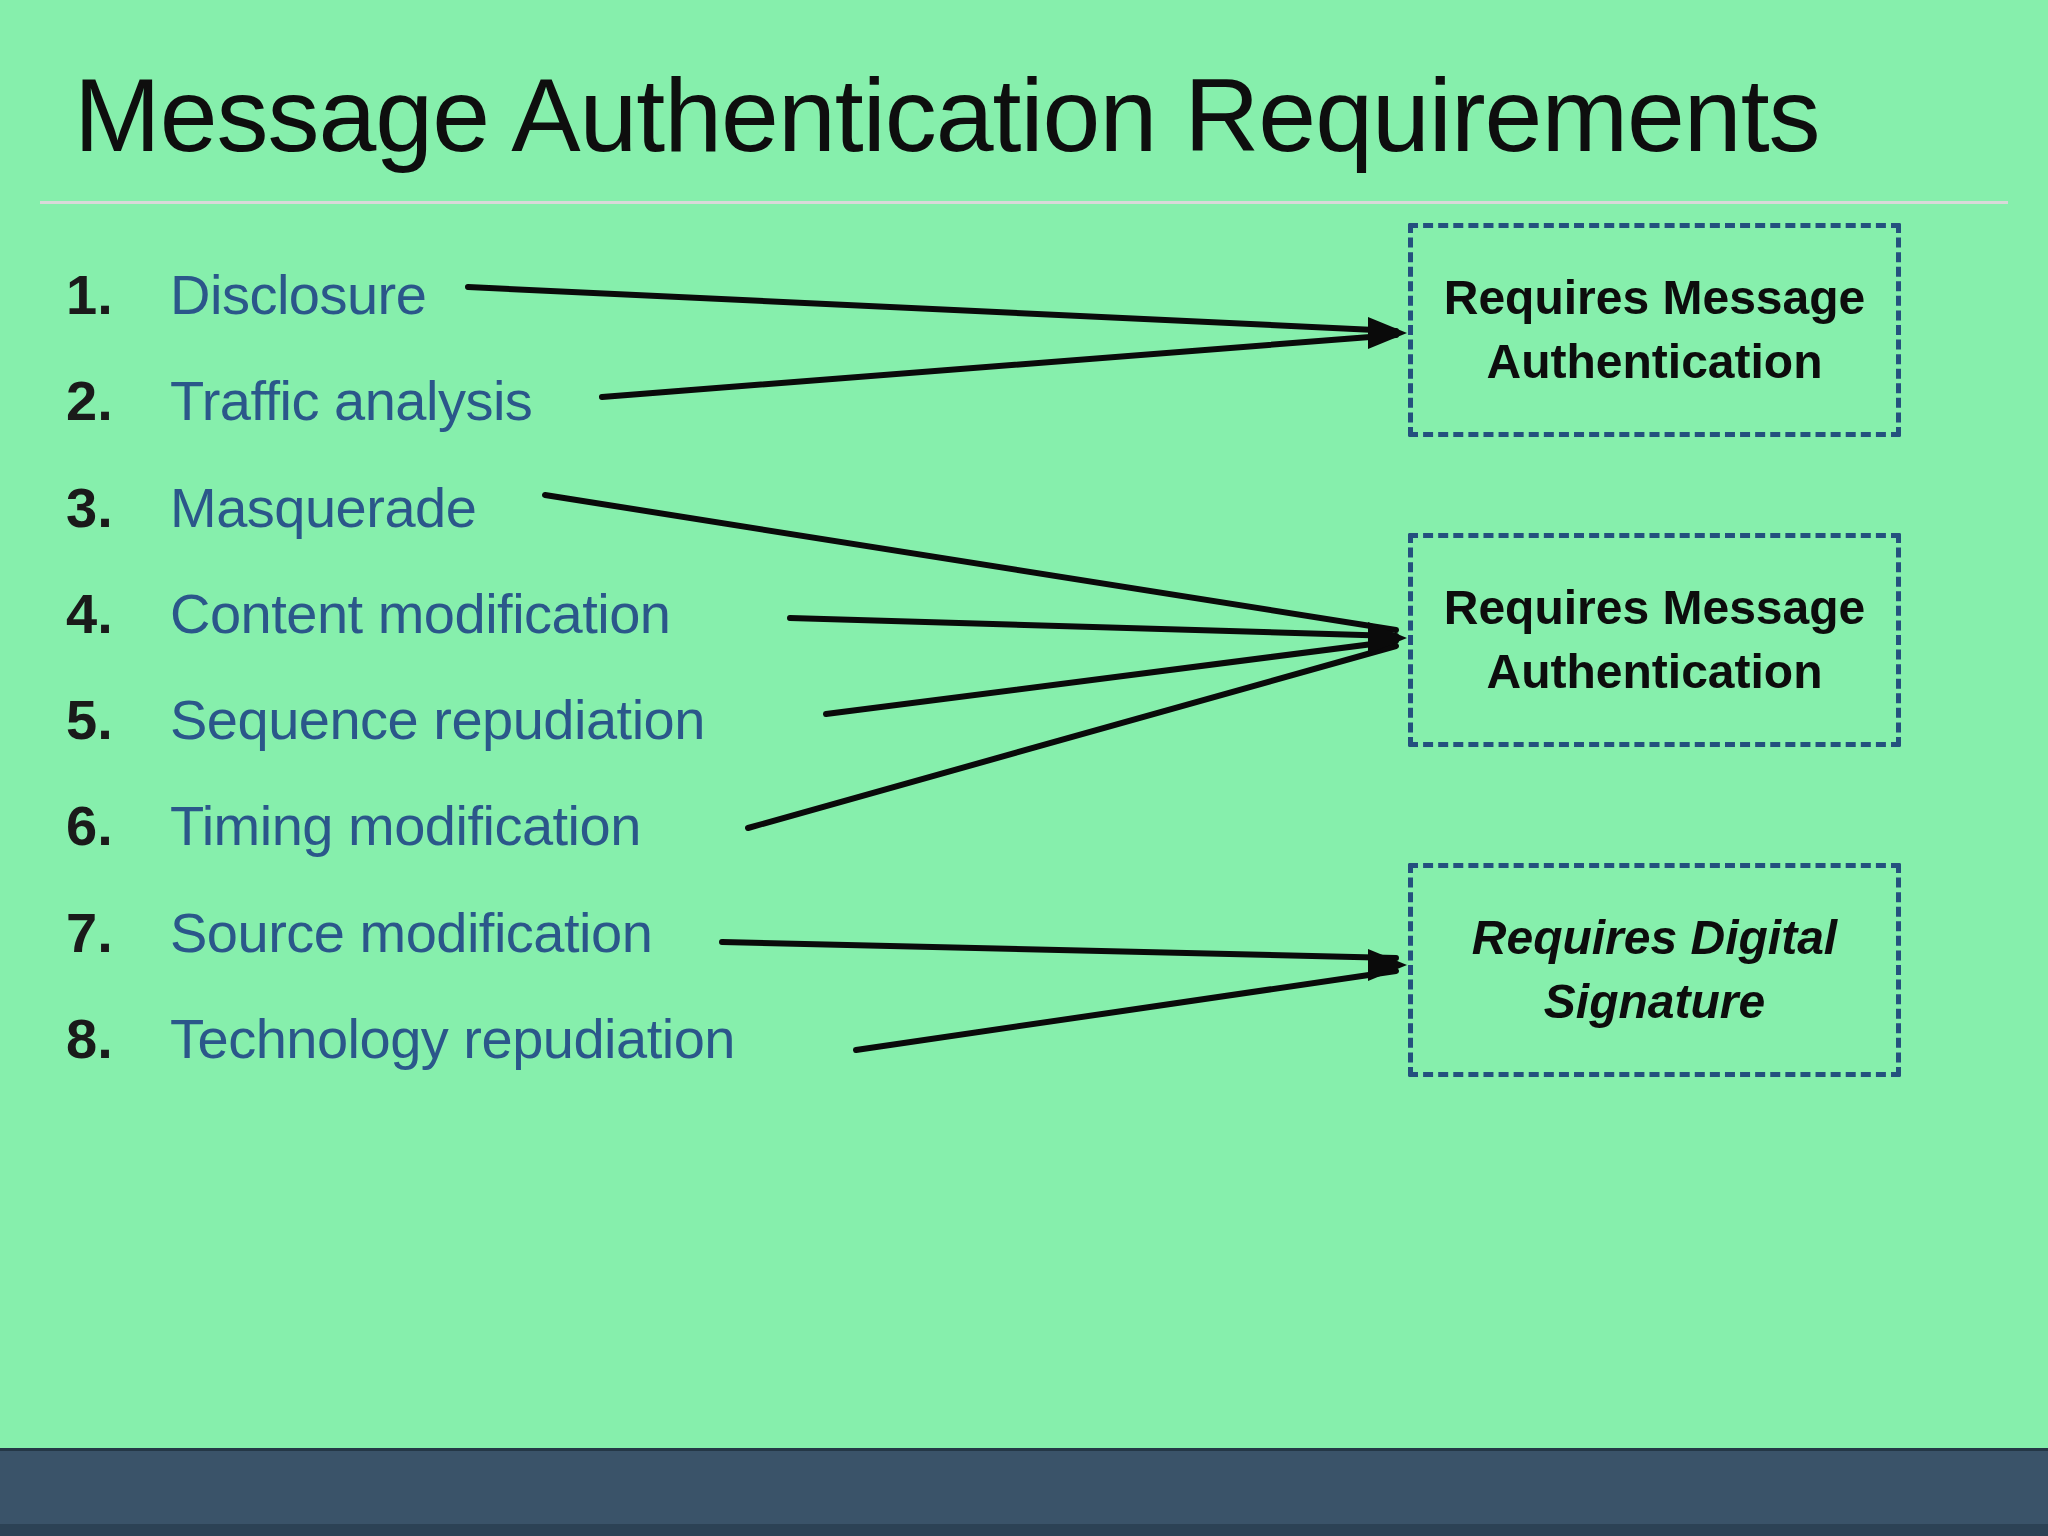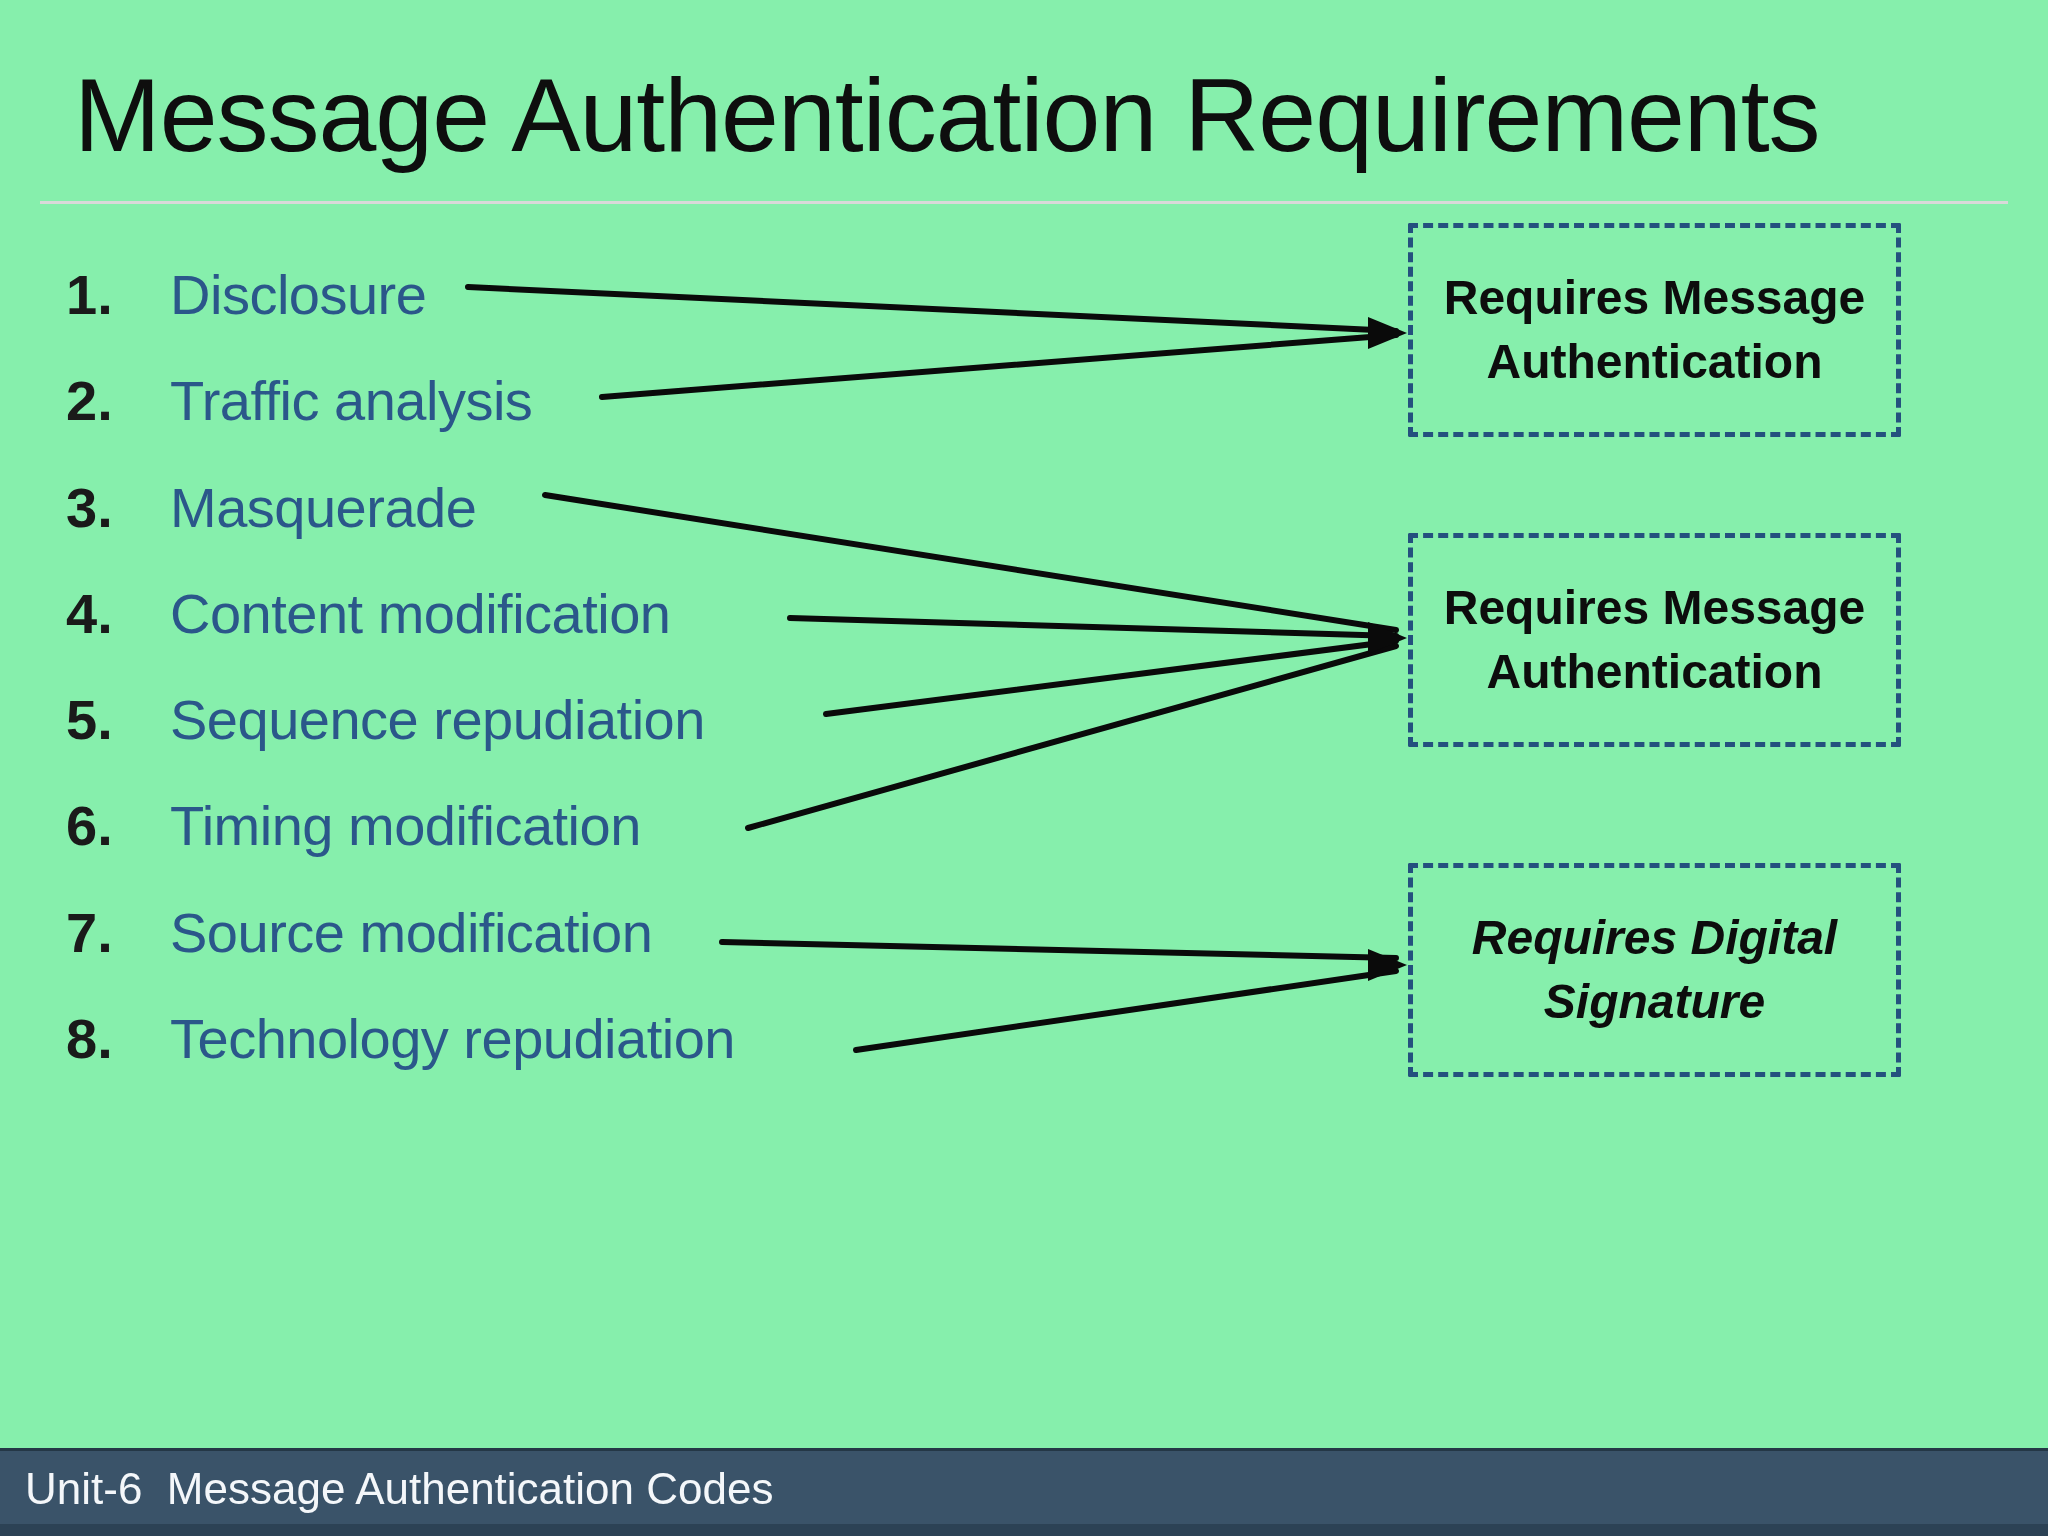--- a/index.html
+++ b/index.html
@@ -110,17 +110,16 @@
     <span>Requires Message Authentication</span>
   </div>
   <div class="req-box box2">
     <span>Requires Message Authentication</span>
   </div>
   <div class="req-box box3">
     <span>Requires Digital Signature</span>
   </div>
 
   <div class="footer">
-    <span class="footer-left">Unit-6  Message Authentication Codes</span>
   </div>
   <div class="footer-bottom-band"></div>
 
 </div>
 
 </body></html>

